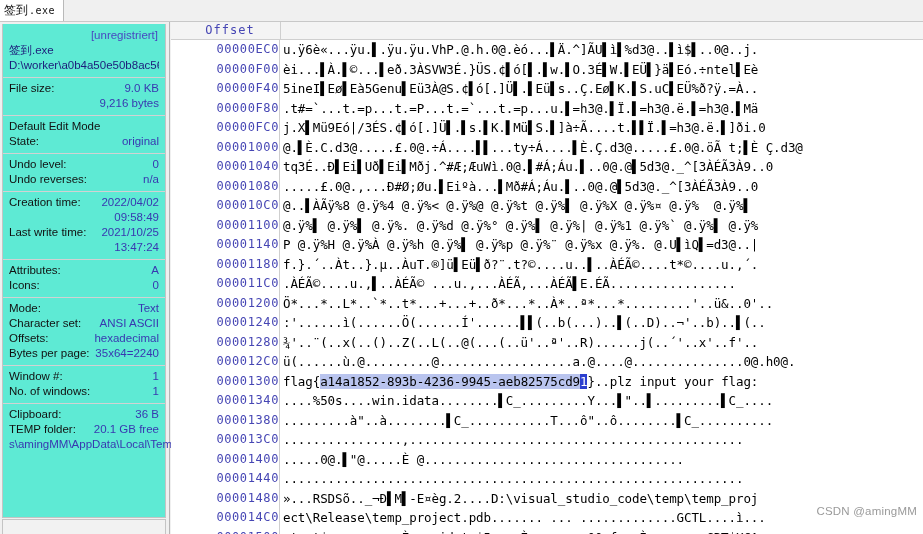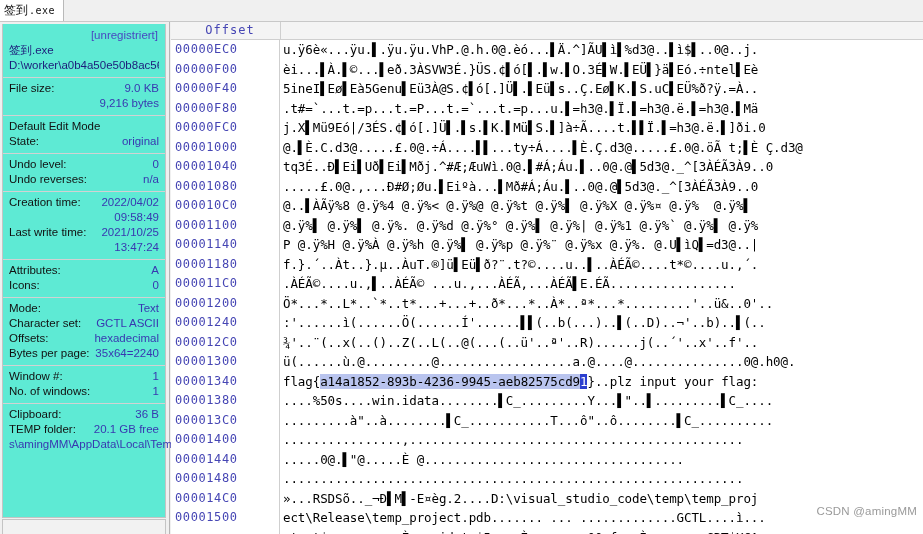--- a/index.html
+++ b/index.html
@@ -140,21 +140,21 @@
     background: #ffffff;
     border-right: 1px solid #cfcfcf;
     box-sizing: border-box;
   }
   .offcol .ol {
     font-family: "DejaVu Sans Mono", monospace;
     font-size: 12px;
     letter-spacing: 0.6px;
     color: #4646b4;
     line-height: 19.5px;
-    text-align: left;
+    text-align: right;
     padding-left: 4px;
   }
 
   .textcol {
     position: absolute;
     left: 110px; top: 18px;
     width: 632px;
     height: 516px;
     overflow: hidden;
     background: #ffffff;
@@ -284,21 +284,21 @@
         </div>
       </div>
 
       <div class="sb-sec">
         <div class="row">
           <span class="k">Mode:</span>
           <span class="v">Text</span>
         </div>
         <div class="row">
           <span class="k">Character set:</span>
-          <span class="v">GCTL ASCII</span>
+          <span class="v">ANSI ASCII</span>
         </div>
         <div class="row">
           <span class="k">Offsets:</span>
           <span class="v">hexadecimal</span>
         </div>
         <div class="row">
           <span class="k">Bytes per page:</span>
           <span class="v">35x64=2240</span>
         </div>
       </div>
@@ -346,20 +346,21 @@
         <div class="ol">00001000</div>
         <div class="ol">00001040</div>
         <div class="ol">00001080</div>
         <div class="ol">000010C0</div>
         <div class="ol">00001100</div>
         <div class="ol">00001140</div>
         <div class="ol">00001180</div>
         <div class="ol">000011C0</div>
         <div class="ol">00001200</div>
         <div class="ol">00001240</div>
+        <div class="ol">00001280</div>
         <div class="ol">000012C0</div>
         <div class="ol">00001300</div>
         <div class="ol">00001340</div>
         <div class="ol">00001380</div>
         <div class="ol">000013C0</div>
         <div class="ol">00001400</div>
         <div class="ol">00001440</div>
         <div class="ol">00001480</div>
         <div class="ol">000014C0</div>
         <div class="ol">00001500</div>

